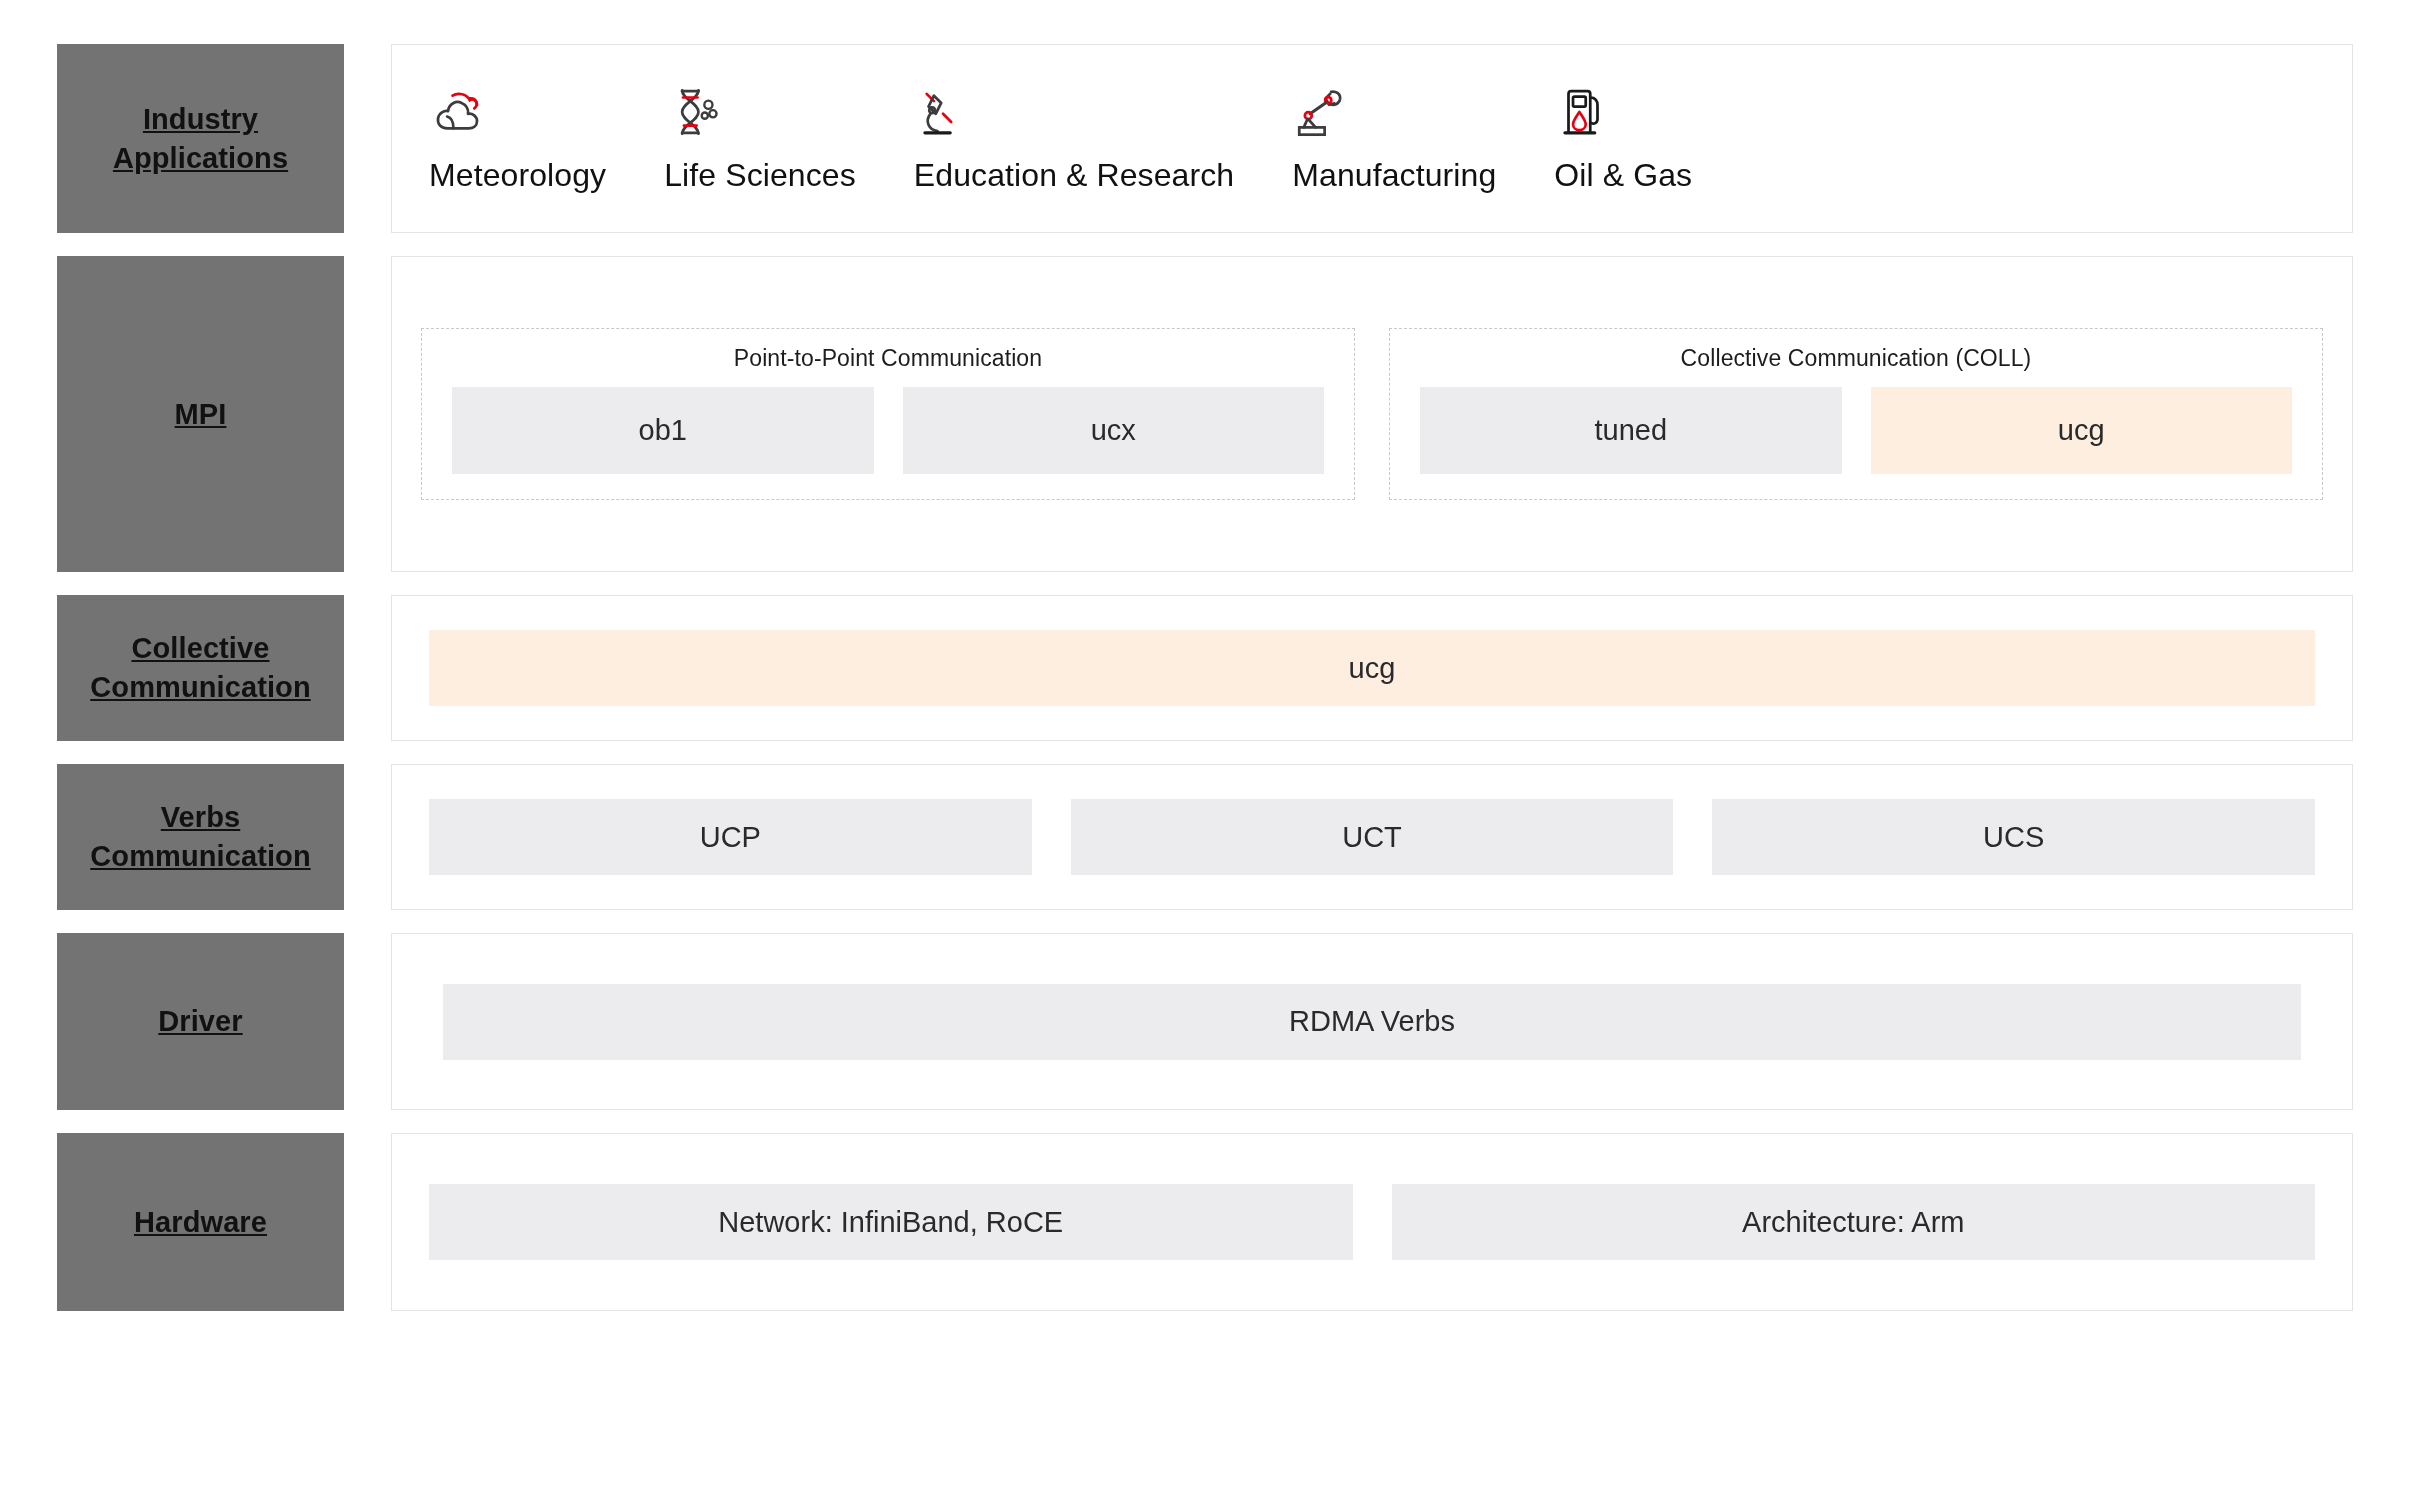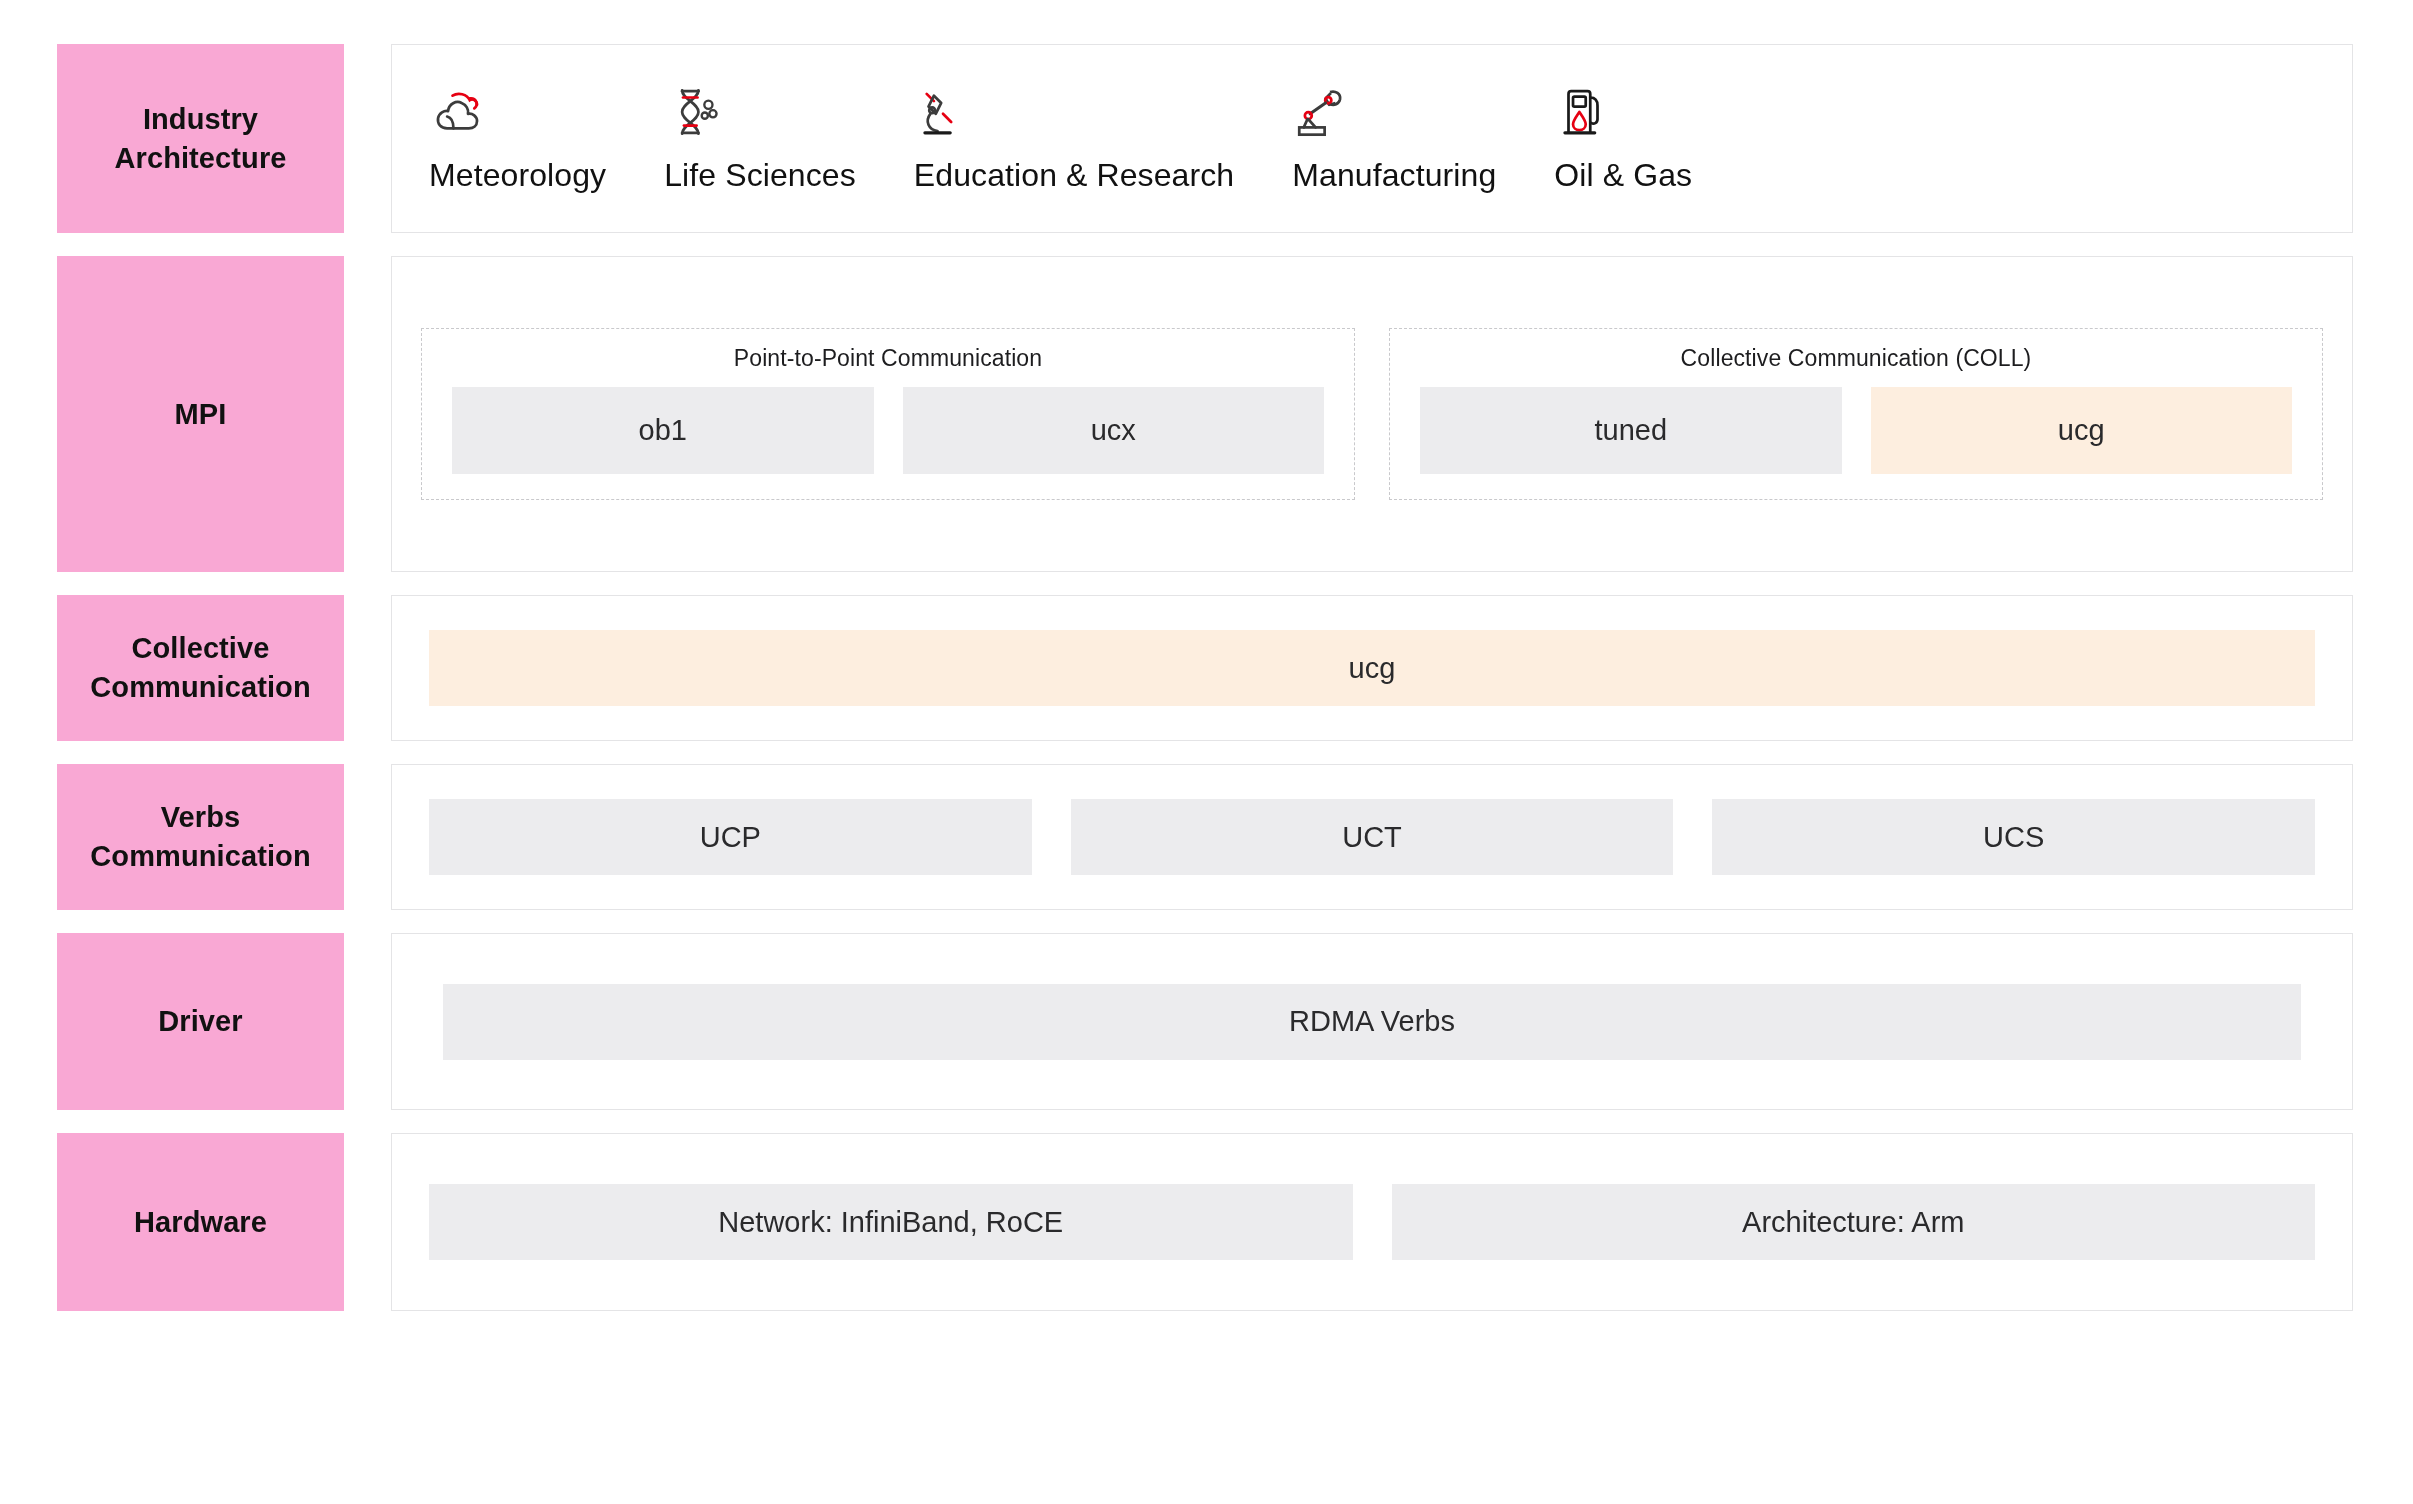--- a/index.html
+++ b/index.html
@@ -29,32 +29,33 @@
   .layer-row {
     display: flex;
     flex-direction: row;
     align-items: stretch;
     gap: 47px;
   }
 
   
   .layer-label {
     flex: 0 0 287px;
-    background: #f9a8d4;
+    background: #737373;
     display: flex;
     align-items: center;
     justify-content: center;
     text-align: center;
     font-size: 29px;
     font-weight: 700;
     letter-spacing: 0.1px;
     line-height: 1.33;
     color: #111111;
     padding: 6.3px 8.8px;
     box-sizing: border-box;
+    text-decoration: underline;
   }
   .layer-label span { display: block; }
 
   
   .layer-panel {
     flex: 1 1 auto;
     background: #ffffff;
     border: 1.9px solid #E4E4E6;
     box-sizing: border-box;
     display: flex;
@@ -189,21 +190,21 @@
 </style>
 </head>
 <body>
 
 <div class="diagram">
 
   <div class="layer-row row-apps">
     <div class="layer-label">
       <div>
         <span>Industry</span>
-        <span>Architecture</span>
+        <span>Applications</span>
       </div>
     </div>
     <div class="layer-panel">
       <div class="apps-strip">
 
         <div class="app-item">
           <svg class="app-icon" viewBox="0 0 64 64">
             <path d="M26 14 C32 10, 42 12, 45 19 C48 17, 53 19, 53 24" fill="none" stroke="#E60012" stroke-width="3" stroke-linecap="round"></path>
             <path d="M50 28 C55 24, 52 16, 45 17" fill="none" stroke="#E60012" stroke-width="3" stroke-linecap="round"></path>
             <path d="M20 50 C13 50, 9 45, 10 39 C11 33, 17 30, 21 31 C22 23, 30 19, 36 22 C41 24, 44 29, 43 34 C48 33, 53 37, 53 42 C53 47, 49 50, 44 50 Z" fill="none" stroke="#3C3C3C" stroke-width="3" stroke-linejoin="round"></path>

